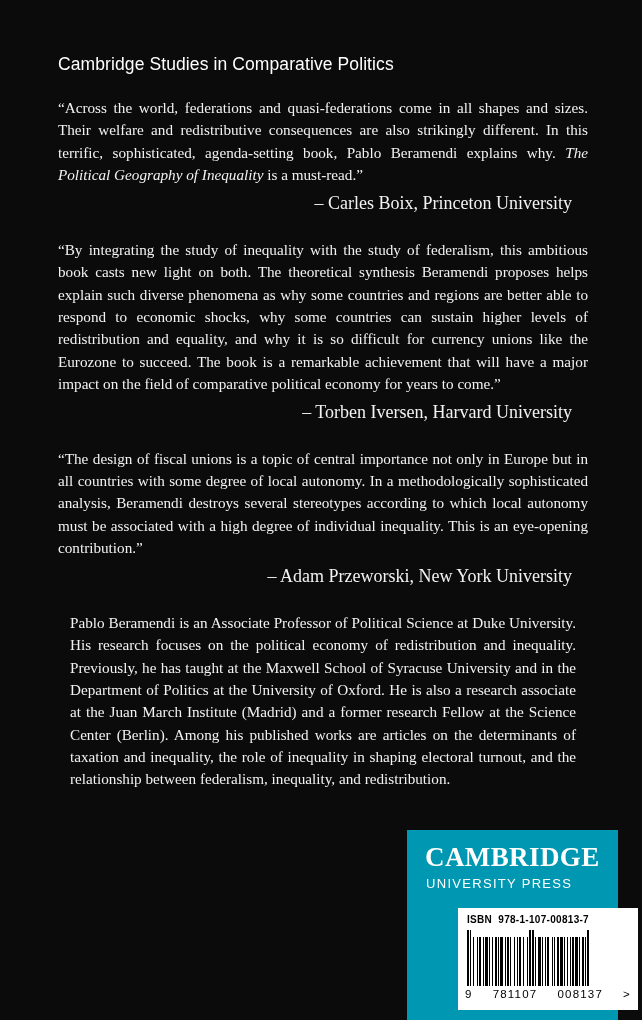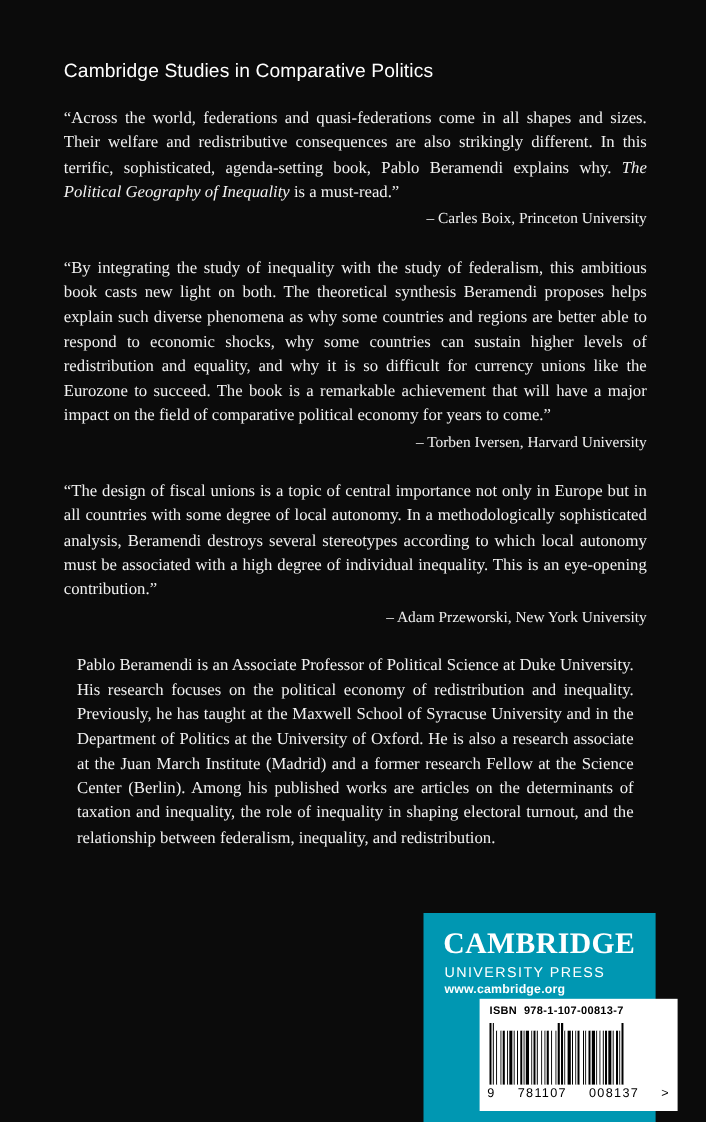--- a/index.html
+++ b/index.html
@@ -39,45 +39,45 @@
     line-height: 1.47;
     text-align: justify;
     text-justify: inter-word;
     margin: 0 0 4px 0;
     color: #f2f2f2;
   }
   .blurb em {
     font-style: italic;
   }
   .attrib {
-    font-size: 14px;
+    font-size: 18px;
     line-height: 1.47;
     text-align: right;
-    margin: 0 0 22px 0;
+    margin: 0 16px 22px 0;
     color: #f2f2f2;
   }
   .bio {
     font-size: 15.2px;
     line-height: 1.47;
     text-align: justify;
     margin: 12px;
     color: #f2f2f2;
   }
   .credit {
     position: absolute;
     left: 58px;
     top: 955px;
     font-size: 13.2px;
     color: #ededed;
     letter-spacing: 0.1px;
   }
   
   .pub-block {
     position: absolute;
-    left: 385px;
+    left: 407px;
     top: 830px;
     width: 211px;
     height: 190px;
     background: #0097b2;
   }
   .pub-name {
     font-family: "Liberation Serif", serif;
     font-size: 27px;
     font-weight: bold;
     color: #ffffff;
@@ -163,21 +163,20 @@
     <p class="blurb">“The design of fiscal unions is a topic of central importance not only in Europe but in all countries with some degree of local autonomy. In a methodologically sophisticated analysis, Beramendi destroys several stereotypes according to which local autonomy must be associated with a high degree of individual inequality. This is an eye-opening contribution.”</p>
     <p class="attrib">– Adam Przeworski, New York University</p>
 
     <p class="bio">Pablo Beramendi is an Associate Professor of Political Science at Duke University. His research focuses on the political economy of redistribution and inequality. Previously, he has taught at the Maxwell School of Syracuse University and in the Department of Politics at the University of Oxford. He is also a research associate at the Juan March Institute (Madrid) and a former research Fellow at the Science Center (Berlin). Among his published works  are articles on the determinants of taxation and inequality, the role of inequality in shaping electoral turnout, and the relationship between federalism, inequality, and redistribution.</p>
   </div>
 
 
   <div class="pub-block">
     <div class="pub-name">CAMBRIDGE</div>
     <div class="pub-sub">UNIVERSITY PRESS</div>
-    <div class="pub-url">www.cambridge.org</div>
 
     <div class="barcode-box">
       <div class="isbn-line">
         <span>ISBN</span>&nbsp;&nbsp;<span>978-1-107-00813-7</span>
       </div>
       <div class="bars" id="bars">
           <span style="width: 2px; background: rgb(0, 0, 0); height: 100%;"></span>
           <span style="width: 1px; background: rgb(255, 255, 255); height: 100%;"></span>
           <span style="width: 1px; background: rgb(0, 0, 0); height: 100%;"></span>
           <span style="width: 2px; background: rgb(255, 255, 255); height: 88%;"></span>

